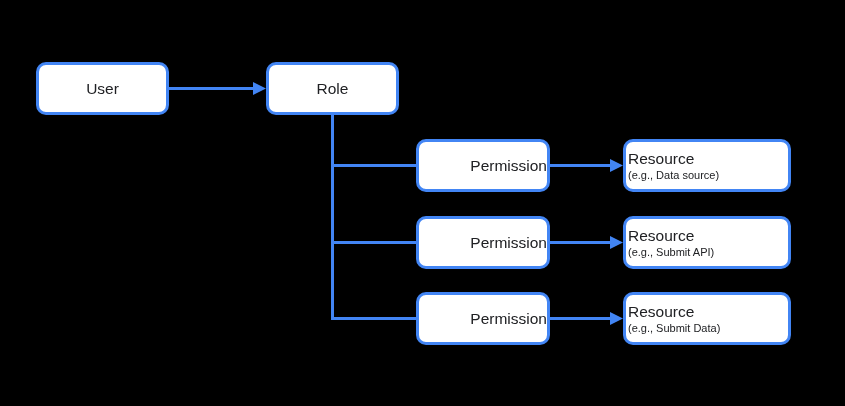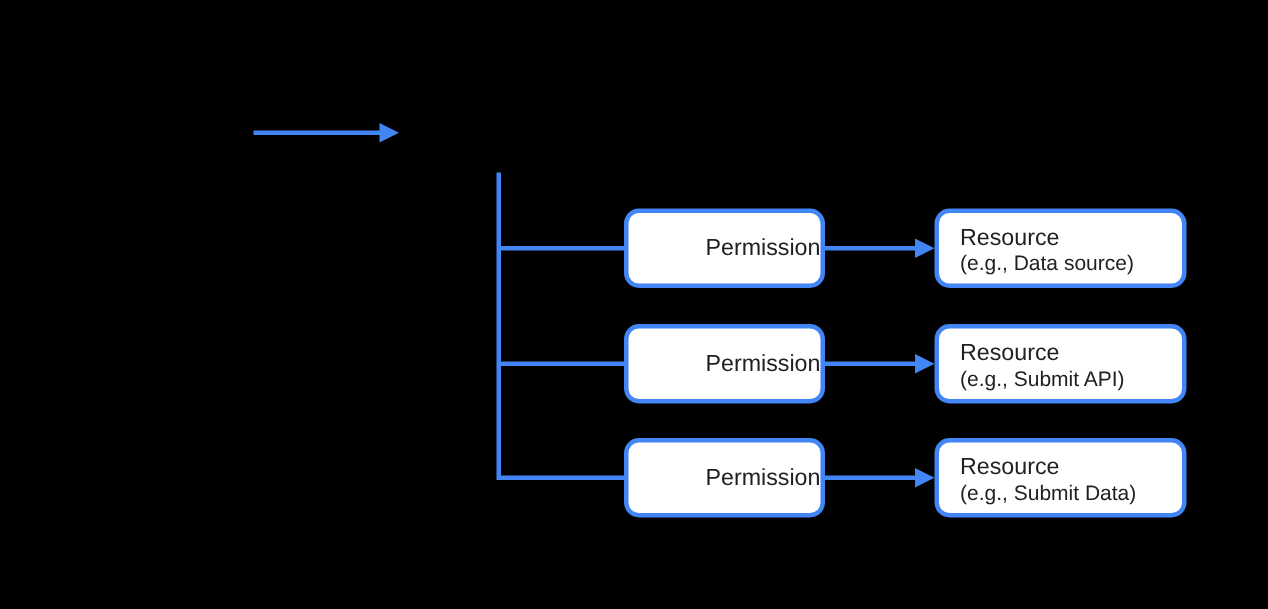--- a/index.html
+++ b/index.html
@@ -43,26 +43,26 @@
     color: var(--node-text);
     font-size: 15.5px;
   }
   .n-user { left: 36px;  top: 62px;  width: 133px; height: 53px; }
   .n-role { left: 266px; top: 62px;  width: 133px; height: 53px; }
   .n-perm { left: 416px; width: 134px; height: 53px; justify-content: flex-end; }
   .n-res  { left: 623px; width: 168px; height: 53px;
             flex-direction: column;
             align-items: flex-start;
             justify-content: center;
-            padding-left: 14px; }
+            padding-left: 2px; }
   .row-1 { top: 139px; }
   .row-2 { top: 216px; }
   .row-3 { top: 292px; }
   .res-title { font-size: 15.5px; line-height: 19px; }
-  .res-subtitle { font-size: 14px; line-height: 14px; color: var(--node-text); }
+  .res-subtitle { font-size: 11px; line-height: 14px; color: var(--node-text); }
 </style>
 </head>
 <body>
 
 <div class="canvas">
 
   <svg class="connectors" viewBox="0 0 845 406">
 
     <g>
       <line x1="169" y1="88.5" x2="254" y2="88.5"></line>
@@ -80,21 +80,27 @@
     <g>
       <line x1="550" y1="242.5" x2="611" y2="242.5"></line>
       <polygon points="623,242.5 610,236 610,249"></polygon>
     </g>
     <g>
       <line x1="550" y1="318.5" x2="611" y2="318.5"></line>
       <polygon points="623,318.5 610,312 610,325"></polygon>
     </g>
   </svg>
 
+  <div class="node n-user">
+    <span>User</span>
+  </div>
 
+  <div class="node n-role">
+    <span>Role</span>
+  </div>
 
   <div class="node n-perm row-1">
     <span>Permission</span>
   </div>
   <div class="node n-perm row-2">
     <span>Permission</span>
   </div>
   <div class="node n-perm row-3">
     <span>Permission</span>
   </div>

